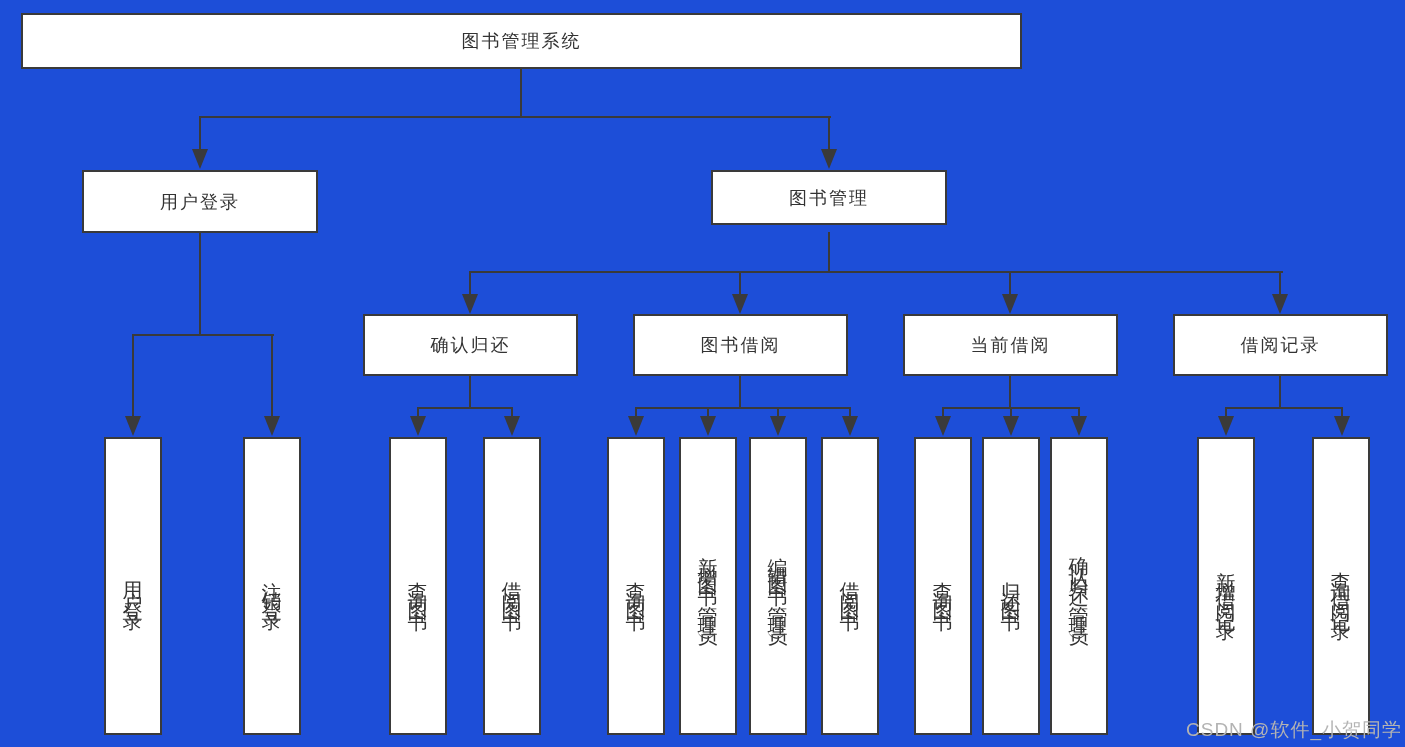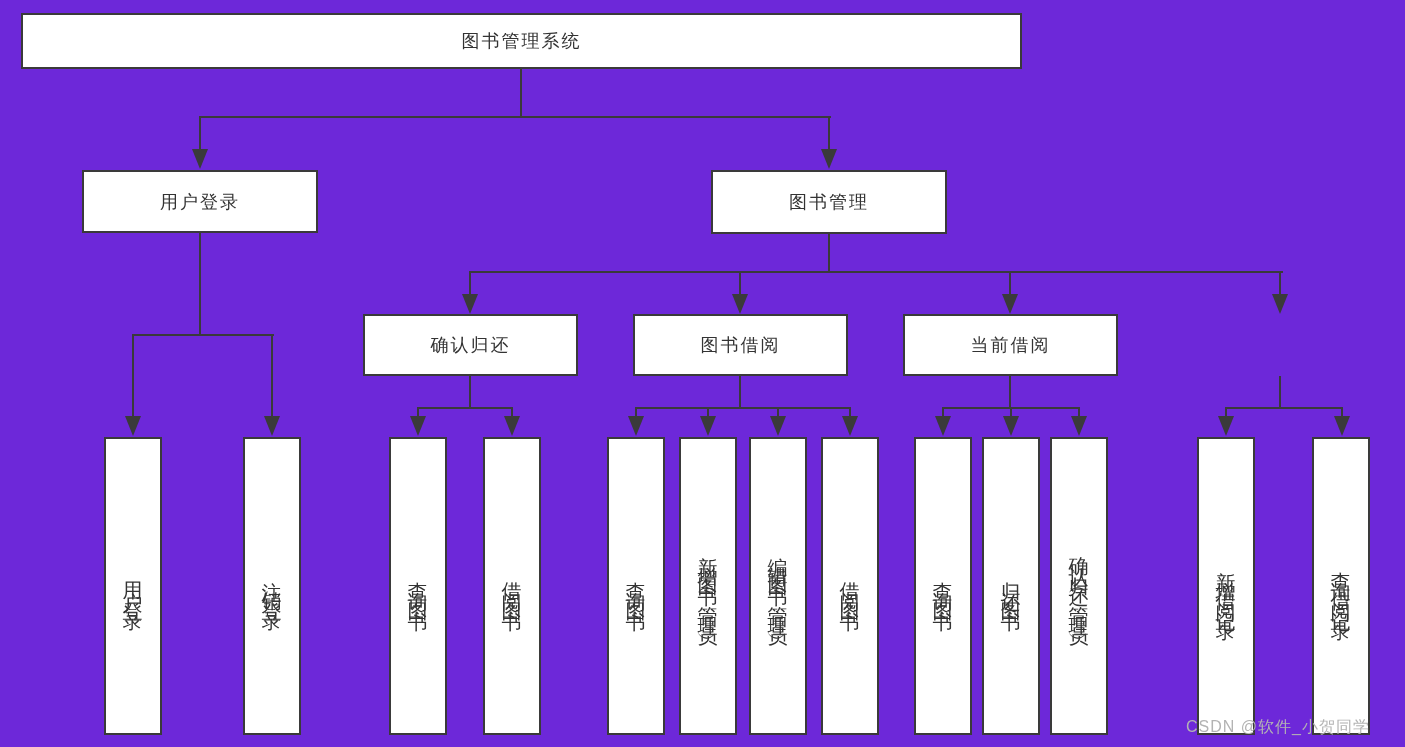--- a/index.html
+++ b/index.html
@@ -1,18 +1,18 @@
 <!DOCTYPE html>
 <html><head>
 <meta charset="utf-8">
 <style>
   html,body { margin:0; padding:0; background:#ffffff; }
   body { font-family:"Liberation Sans","DejaVu Sans",sans-serif; }
   #canvas {
-    position:relative; width:1405px; height:747px; background:#6d28d9;
+    position:relative; width:1405px; height:747px; background:#1d4ed8;
     overflow:hidden; color:#333333;
   }
   .box {
     position:absolute; box-sizing:border-box; background:#ffffff;
     border:2px solid #3a3a3a; display:flex; align-items:center; justify-content:center;
     color:#333333;
   }
   .hlabel { font-size:18px; letter-spacing:2px; white-space:nowrap; }
   .leaf { }
   .vtext {
@@ -20,21 +20,21 @@
     font-size:20px; letter-spacing:10px; line-height:1; white-space:nowrap;
   }
   .ln { position:absolute; background:#3a3a3a; }
   .arrow {
     position:absolute; width:0; height:0;
     border-left:8px solid transparent; border-right:8px solid transparent;
     border-top:20px solid #3a3a3a;
   }
   #watermark {
     position:absolute; left:1186px; top:717px;
-    font-size:16px; color:#b3b3b3; letter-spacing:1px; white-space:nowrap;
+    font-size:19px; color:#b3b3b3; letter-spacing:1px; white-space:nowrap;
   }
 </style>
 </head>
 <body>
 
 <div id="canvas">
 
   <div class="ln" style="left:520px;top:69px;width:2px;height:49px;"></div>
   <div class="ln" style="left:199px;top:116px;width:632px;height:2px;"></div>
   <div class="ln" style="left:199px;top:116px;width:2px;height:36px;"></div>
@@ -94,32 +94,35 @@
   <div class="ln" style="left:1341px;top:407px;width:2px;height:14px;"></div>
   <div class="arrow" style="left:1334px;top:416px;"></div>
 
   <div class="box" style="left:21px;top:13px;width:1001px;height:56px;">
     <span class="hlabel">图书管理系统</span>
   </div>
 
   <div class="box" style="left:82px;top:170px;width:236px;height:63px;">
     <span class="hlabel">用户登录</span>
   </div>
-  <div class="box" style="left:711px;top:170px;width:236px;height:64px;">
+  <div class="box" style="left:711px;top:170px;width:236px;height:55px;">
     <span class="hlabel">图书管理</span>
   </div>
 
   <div class="box" style="left:363px;top:314px;width:215px;height:62px;">
     <span class="hlabel">确认归还</span>
   </div>
   <div class="box" style="left:633px;top:314px;width:215px;height:62px;">
     <span class="hlabel">图书借阅</span>
   </div>
   <div class="box" style="left:903px;top:314px;width:215px;height:62px;align-items:center;">
     <span class="hlabel">当前借阅</span>
+  </div>
+  <div class="box" style="left:1173px;top:314px;width:215px;height:62px;">
+    <span class="hlabel">借阅记录</span>
   </div>
 
   <div class="box leaf" style="left:104px;top:437px;width:58px;height:298px;">
     <span class="vtext">用户登录</span>
   </div>
   <div class="box leaf" style="left:243px;top:437px;width:58px;height:298px;">
     <span class="vtext">注销登录</span>
   </div>
 
   <div class="box leaf" style="left:389px;top:437px;width:58px;height:298px;">

